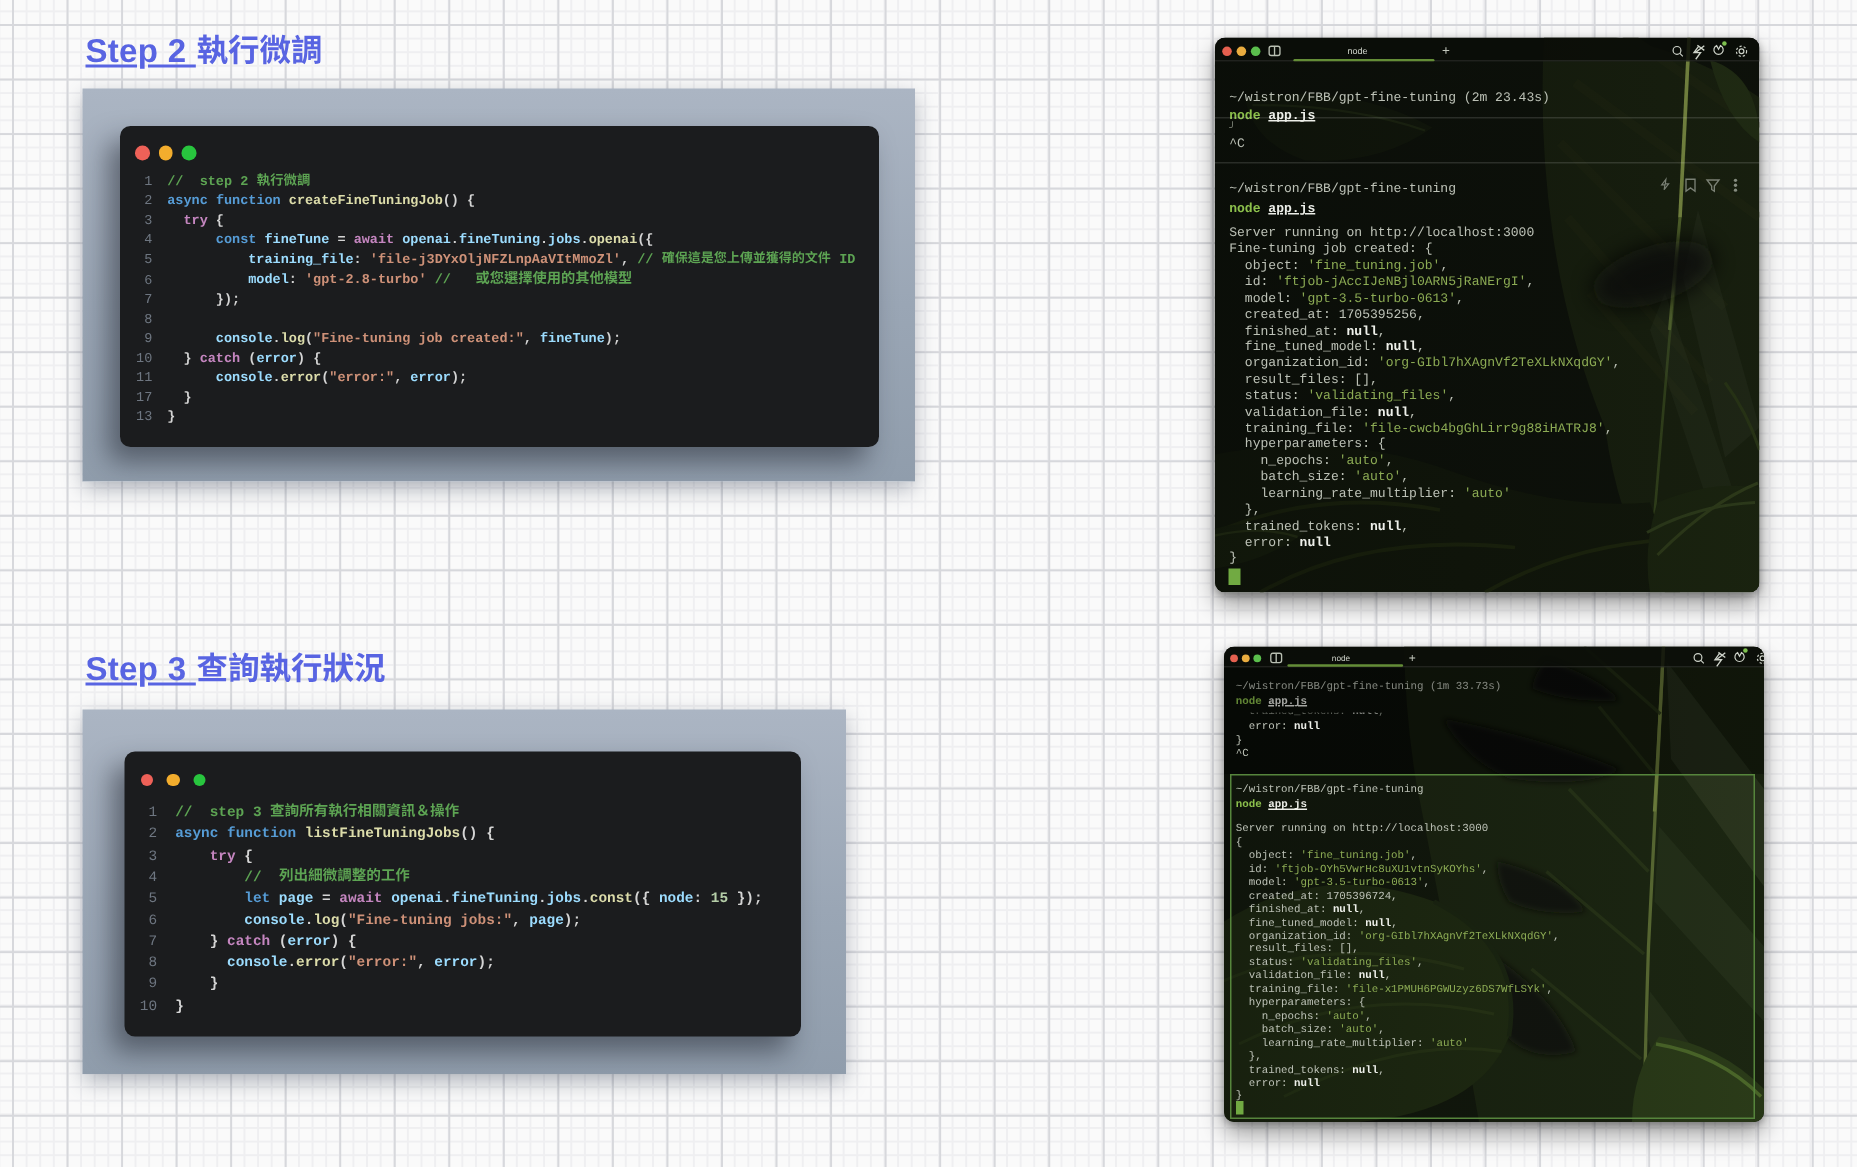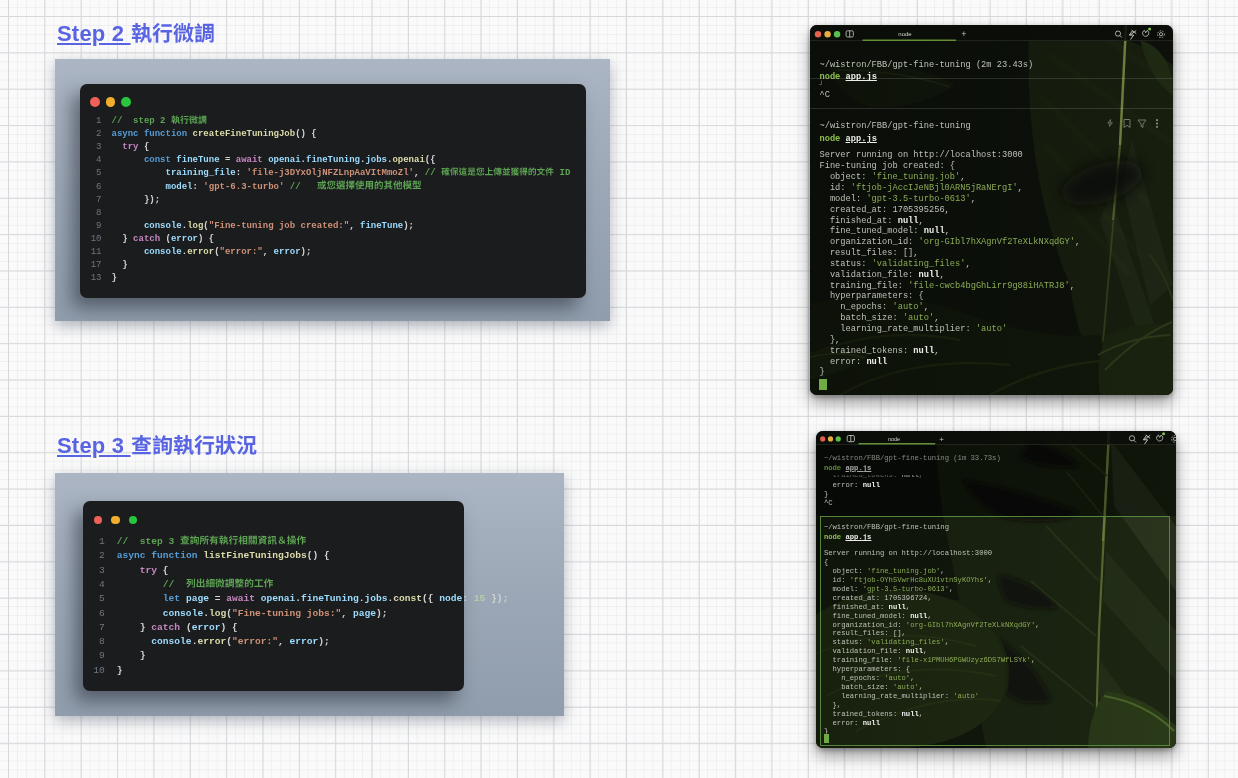--- a/index.html
+++ b/index.html
@@ -76,21 +76,21 @@
         <path transform="translate(4000,0)" d="M452 -850 562 -823Q535 -743 490 -671Q445 -598 395 -549Q386 -560 369 -574Q353 -589 337 -603Q320 -617 307 -625Q355 -665 393 -725Q431 -785 452 -850ZM450 -566 558 -535Q532 -478 493 -423Q454 -367 413 -329Q403 -339 387 -353Q371 -366 354 -379Q337 -392 325 -400Q363 -431 397 -476Q430 -520 450 -566ZM470 -768H868V-667H429ZM736 -522 832 -568Q856 -539 879 -505Q902 -472 922 -439Q941 -407 952 -380L851 -327Q841 -353 822 -387Q803 -421 781 -457Q759 -493 736 -522ZM838 -768H855L873 -772L958 -754Q941 -706 919 -656Q898 -606 880 -571L778 -592Q793 -623 810 -669Q827 -715 838 -754ZM258 -854 364 -818Q332 -756 288 -693Q245 -631 196 -577Q147 -524 97 -484Q90 -496 77 -514Q64 -533 50 -551Q36 -569 25 -581Q93 -630 155 -703Q218 -776 258 -854ZM168 -641 281 -753 283 -752V-262H168ZM252 -220H374V-72Q374 -49 386 -43Q399 -38 443 -38Q451 -38 467 -38Q484 -38 505 -38Q527 -38 548 -38Q570 -38 588 -38Q606 -38 617 -38Q641 -38 654 -45Q666 -52 671 -76Q677 -99 679 -147Q692 -137 712 -129Q731 -120 752 -113Q773 -107 789 -103Q782 -33 765 5Q749 43 716 57Q683 71 625 71Q616 71 597 71Q577 71 553 71Q528 71 504 71Q479 71 459 71Q440 71 431 71Q360 71 321 59Q282 46 267 15Q252 -16 252 -70ZM412 -253 504 -304Q529 -280 556 -251Q582 -223 604 -193Q626 -164 638 -139L539 -81Q529 -106 508 -136Q487 -166 462 -197Q437 -228 412 -253ZM747 -204 852 -245Q875 -209 897 -168Q919 -126 936 -86Q953 -46 960 -14L846 32Q840 1 825 -40Q810 -81 789 -124Q769 -167 747 -204ZM129 -224 237 -180Q224 -144 210 -103Q195 -61 179 -22Q163 17 147 49L34 -4Q52 -34 70 -71Q87 -109 103 -148Q119 -188 129 -224ZM595 -642H710V-267H595Z"></path>
         <path transform="translate(5000,0)" d="M471 -549H887V-428H471ZM43 -81H958V40H43ZM403 -837H532V-14H403Z"></path>
         <path transform="translate(6000,0)" d="M473 -488V-446H816V-488ZM473 -591V-550H816V-591ZM364 -657H931V-380H364ZM323 -337Q395 -337 489 -338Q583 -340 689 -341Q795 -343 899 -344L895 -263Q795 -260 693 -257Q592 -254 499 -252Q407 -250 332 -248ZM763 -376 843 -418Q868 -398 894 -373Q921 -347 944 -322Q967 -297 982 -276L896 -228Q883 -249 862 -275Q840 -300 814 -327Q788 -354 763 -376ZM585 -842H702V-301L585 -289ZM302 -214H970V-123H302ZM726 -288H842V-20Q842 20 832 42Q822 64 793 76Q765 87 724 89Q684 91 629 91Q625 69 616 40Q606 12 596 -9Q619 -8 642 -7Q664 -7 683 -7Q701 -7 707 -7Q719 -8 723 -11Q726 -15 726 -23ZM390 -92 478 -146Q512 -118 547 -80Q583 -43 602 -14L508 47Q491 18 457 -22Q423 -61 390 -92ZM323 -781H960V-695H323ZM237 -846 350 -810Q318 -726 274 -640Q230 -555 179 -479Q128 -402 73 -345Q68 -360 56 -383Q45 -407 32 -431Q19 -455 9 -470Q54 -516 97 -576Q139 -636 176 -705Q212 -774 237 -846ZM141 -569 255 -683 255 -682V88H141Z"></path>
         <path transform="translate(7000,0)" d="M69 -672H932V-554H69ZM49 -71H953V53H49ZM332 -584H452V-9H332ZM547 -584H667V-11H547ZM776 -486 906 -457Q889 -401 869 -344Q850 -287 830 -235Q810 -184 792 -143L683 -172Q701 -214 719 -268Q736 -322 752 -380Q767 -437 776 -486ZM695 -851 829 -815Q800 -764 769 -716Q738 -668 712 -635L601 -669Q618 -694 636 -725Q653 -757 669 -790Q685 -823 695 -851ZM109 -451 217 -479Q238 -431 257 -376Q275 -321 288 -268Q300 -215 305 -173L189 -142Q186 -184 175 -238Q163 -292 146 -347Q129 -403 109 -451ZM200 -807 307 -848Q335 -811 360 -766Q385 -722 396 -688L284 -640Q278 -663 264 -692Q251 -722 234 -752Q217 -782 200 -807Z"></path>
         <path transform="translate(8000,0)" d="M51 -769 130 -833Q200 -774 241 -712Q283 -649 304 -583Q325 -517 332 -448Q339 -379 339 -307Q339 -238 334 -174Q330 -110 318 -59Q306 -8 284 24Q261 55 224 63Q196 71 163 72Q131 73 95 71Q95 42 87 12Q79 -18 63 -44Q101 -40 128 -40Q155 -41 171 -42Q183 -44 189 -48Q196 -52 202 -60Q213 -74 219 -110Q225 -147 228 -198Q231 -250 231 -310Q231 -400 218 -479Q205 -559 166 -631Q127 -702 51 -769ZM234 -492 315 -440Q292 -387 255 -332Q219 -276 177 -228Q134 -180 92 -146Q80 -168 62 -198Q45 -228 27 -246Q67 -271 107 -311Q146 -351 180 -398Q213 -445 234 -492ZM274 -829 359 -772Q327 -718 281 -660Q236 -602 185 -549Q134 -497 86 -459Q80 -475 69 -495Q57 -514 45 -534Q33 -553 22 -566Q67 -594 115 -638Q163 -682 205 -733Q247 -783 274 -829ZM627 -553H733V-259H627ZM474 -492H903V-431H474ZM474 -398H903V-338H474ZM374 -202H861V-117H374ZM444 -672 544 -637Q522 -601 494 -564Q465 -526 434 -492Q404 -458 376 -433Q368 -443 354 -457Q340 -472 325 -486Q311 -501 300 -510Q339 -541 378 -584Q417 -628 444 -672ZM831 -202H855L874 -206L941 -162Q899 -106 835 -64Q772 -22 694 8Q616 38 529 57Q442 77 352 89Q349 75 340 58Q331 40 321 23Q311 6 301 -4Q387 -11 468 -25Q550 -39 620 -61Q691 -84 745 -115Q800 -147 831 -188ZM490 -139Q538 -101 614 -73Q691 -45 786 -27Q881 -10 982 -2Q964 14 945 42Q925 69 914 90Q809 78 712 53Q614 29 533 -9Q452 -48 394 -100ZM503 -849H609V-649H503ZM699 -849H810V-648H699ZM360 -786H561V-700H360ZM588 -639 672 -682Q695 -658 719 -631Q743 -603 756 -583L670 -531Q657 -553 634 -584Q610 -615 588 -639ZM425 -305H938V-235H425ZM506 -592H926V-522H506V-216H403V-507L484 -592ZM756 -788H966V-702H756Z"></path>
         <path transform="translate(9000,0)" d="M520 -607V-557H782V-607ZM520 -736V-687H782V-736ZM405 -821H903V-472H405ZM354 -428H935V-330H354ZM329 -274H956V-172H329ZM697 -342H818V-29Q818 12 809 35Q799 59 770 71Q742 84 704 87Q665 89 614 89Q611 65 600 35Q589 5 577 -18Q608 -17 638 -16Q669 -16 679 -16Q690 -17 694 -21Q697 -24 697 -32ZM395 -122 479 -178Q511 -149 546 -112Q581 -75 600 -46L511 17Q500 -2 480 -26Q461 -50 438 -76Q416 -101 395 -122ZM258 -629 363 -585Q327 -523 278 -461Q229 -399 175 -343Q121 -288 69 -247Q64 -261 55 -284Q45 -308 33 -332Q22 -356 12 -370Q57 -402 102 -443Q147 -485 188 -532Q229 -580 258 -629ZM232 -848 346 -802Q313 -756 269 -709Q226 -663 178 -622Q130 -581 82 -550Q76 -564 66 -583Q55 -602 43 -621Q32 -640 23 -652Q62 -676 102 -709Q142 -742 176 -779Q211 -815 232 -848ZM159 -405 270 -516 276 -514V89H159Z"></path>
         <path transform="translate(10000,0)" d="M143 -687H450V-14H143V-119H342V-583H143ZM73 -687H182V60H73ZM139 -420H394V-316H139ZM216 -850 346 -831Q330 -780 311 -730Q293 -680 278 -645L182 -667Q189 -693 196 -725Q202 -757 208 -790Q214 -823 216 -850ZM582 -695H875V-585H582ZM833 -695H944Q944 -695 944 -685Q944 -674 944 -661Q944 -648 943 -641Q939 -472 933 -354Q928 -237 921 -160Q913 -84 903 -41Q893 2 877 22Q857 51 834 62Q811 73 781 78Q752 82 710 81Q667 81 623 80Q622 55 611 21Q600 -12 584 -37Q632 -33 673 -32Q715 -31 734 -31Q749 -31 758 -34Q768 -38 777 -48Q790 -61 798 -102Q807 -142 813 -216Q819 -290 824 -403Q829 -516 833 -672ZM585 -849 701 -822Q682 -749 654 -676Q627 -603 595 -539Q562 -474 528 -426Q518 -436 499 -450Q481 -463 462 -476Q444 -489 430 -496Q463 -539 493 -596Q522 -652 546 -718Q569 -783 585 -849ZM536 -406 630 -459Q655 -425 683 -384Q711 -343 736 -304Q761 -265 777 -235L675 -173Q661 -204 638 -244Q614 -284 587 -327Q561 -369 536 -406Z"></path>
         <path transform="translate(11000,0)" d="M692 -625 816 -592Q756 -409 658 -276Q560 -144 421 -55Q282 34 98 88Q92 73 79 52Q66 31 51 10Q37 -11 25 -25Q203 -69 334 -146Q465 -223 553 -341Q642 -459 692 -625ZM305 -618Q357 -472 448 -354Q539 -236 672 -154Q804 -71 979 -31Q966 -18 950 3Q935 23 921 44Q907 65 898 81Q714 32 580 -59Q445 -150 351 -282Q257 -414 194 -584ZM44 -681H960V-564H44ZM412 -822 540 -860Q561 -825 580 -782Q600 -739 609 -708L473 -665Q466 -696 449 -741Q431 -785 412 -822Z"></path>
         <path transform="translate(12000,0)" d="M587 -837H709V89H587ZM417 -794 533 -771Q519 -703 499 -636Q479 -569 454 -511Q430 -452 403 -408Q392 -417 372 -428Q353 -439 333 -449Q314 -460 299 -465Q326 -505 349 -558Q372 -612 389 -672Q406 -733 417 -794ZM456 -656H919V-538H426ZM316 -365H966V-248H316ZM242 -846 356 -810Q324 -726 281 -640Q238 -555 187 -479Q137 -403 83 -345Q77 -360 66 -383Q55 -407 42 -431Q29 -455 18 -470Q63 -516 105 -576Q146 -636 182 -705Q217 -774 242 -846ZM143 -569 257 -683 257 -682V88H143Z"></path>
       </svg><i class="cm">&nbsp;ID</i>
-<span class="ln">6</span>          <i class="vr">model</i>: <i class="st">'gpt-6.3-turbo'</i> <i class="cm">//&nbsp;&nbsp;&nbsp;</i><svg style="vertical-align:-0.14em" width="104.5" height="10.1" viewBox="0 -900 11000 1060" fill="#5da453">
+<span class="ln">6</span>          <i class="vr">model</i>: <i class="st">'gpt-2.8-turbo'</i> <i class="cm">//&nbsp;&nbsp;&nbsp;</i><svg style="vertical-align:-0.14em" width="104.5" height="10.1" viewBox="0 -900 11000 1060" fill="#5da453">
         <path transform="translate(0,0)" d="M528 -847H657Q656 -748 662 -650Q668 -552 680 -461Q692 -370 709 -292Q725 -215 745 -157Q765 -99 787 -67Q809 -35 830 -35Q846 -35 855 -77Q864 -119 868 -213Q888 -192 917 -172Q946 -152 972 -142Q962 -48 944 2Q926 53 895 72Q865 91 818 91Q767 91 726 53Q685 14 653 -54Q621 -122 597 -212Q574 -303 559 -408Q544 -513 537 -625Q529 -737 528 -847ZM700 -778 772 -852Q798 -840 828 -824Q857 -808 883 -790Q909 -773 926 -757L850 -676Q835 -692 810 -711Q785 -729 756 -747Q727 -765 700 -778ZM798 -535 919 -507Q857 -309 752 -154Q646 1 503 97Q494 85 476 68Q459 50 441 33Q422 15 408 5Q550 -78 648 -217Q746 -357 798 -535ZM54 -702H949V-584H54ZM49 -88Q106 -98 180 -112Q254 -125 336 -142Q418 -158 497 -174L508 -60Q433 -43 355 -26Q277 -9 205 6Q133 22 72 35ZM211 -420V-305H360V-420ZM101 -521H477V-204H101Z"></path>
         <path transform="translate(1000,0)" d="M452 -850 562 -823Q535 -743 490 -671Q445 -598 395 -549Q386 -560 369 -574Q353 -589 337 -603Q320 -617 307 -625Q355 -665 393 -725Q431 -785 452 -850ZM450 -566 558 -535Q532 -478 493 -423Q454 -367 413 -329Q403 -339 387 -353Q371 -366 354 -379Q337 -392 325 -400Q363 -431 397 -476Q430 -520 450 -566ZM470 -768H868V-667H429ZM736 -522 832 -568Q856 -539 879 -505Q902 -472 922 -439Q941 -407 952 -380L851 -327Q841 -353 822 -387Q803 -421 781 -457Q759 -493 736 -522ZM838 -768H855L873 -772L958 -754Q941 -706 919 -656Q898 -606 880 -571L778 -592Q793 -623 810 -669Q827 -715 838 -754ZM258 -854 364 -818Q332 -756 288 -693Q245 -631 196 -577Q147 -524 97 -484Q90 -496 77 -514Q64 -533 50 -551Q36 -569 25 -581Q93 -630 155 -703Q218 -776 258 -854ZM168 -641 281 -753 283 -752V-262H168ZM252 -220H374V-72Q374 -49 386 -43Q399 -38 443 -38Q451 -38 467 -38Q484 -38 505 -38Q527 -38 548 -38Q570 -38 588 -38Q606 -38 617 -38Q641 -38 654 -45Q666 -52 671 -76Q677 -99 679 -147Q692 -137 712 -129Q731 -120 752 -113Q773 -107 789 -103Q782 -33 765 5Q749 43 716 57Q683 71 625 71Q616 71 597 71Q577 71 553 71Q528 71 504 71Q479 71 459 71Q440 71 431 71Q360 71 321 59Q282 46 267 15Q252 -16 252 -70ZM412 -253 504 -304Q529 -280 556 -251Q582 -223 604 -193Q626 -164 638 -139L539 -81Q529 -106 508 -136Q487 -166 462 -197Q437 -228 412 -253ZM747 -204 852 -245Q875 -209 897 -168Q919 -126 936 -86Q953 -46 960 -14L846 32Q840 1 825 -40Q810 -81 789 -124Q769 -167 747 -204ZM129 -224 237 -180Q224 -144 210 -103Q195 -61 179 -22Q163 17 147 49L34 -4Q52 -34 70 -71Q87 -109 103 -148Q119 -188 129 -224ZM595 -642H710V-267H595Z"></path>
         <path transform="translate(2000,0)" d="M342 -433H917V-346H342ZM305 -284H953V-196H305ZM464 -485H574V-235H464ZM683 -485H794V-235H683ZM667 -156 745 -208Q795 -184 848 -154Q901 -124 934 -101L827 -52Q801 -75 756 -104Q712 -133 667 -156ZM498 -204 604 -168Q566 -132 512 -100Q457 -68 406 -47Q396 -58 380 -72Q365 -85 348 -98Q331 -111 318 -119Q369 -135 418 -157Q468 -180 498 -204ZM376 -816H610V-625H376V-698H510V-743H376ZM692 -815H933V-624H692V-697H832V-742H692ZM648 -815H742V-619Q742 -598 747 -590Q751 -581 767 -581Q774 -581 788 -581Q802 -581 818 -581Q835 -581 850 -581Q864 -581 871 -581Q886 -581 907 -582Q928 -584 940 -587Q942 -569 944 -546Q946 -523 948 -506Q936 -503 915 -501Q894 -499 873 -499Q866 -499 850 -499Q835 -499 816 -499Q798 -499 782 -499Q767 -499 761 -499Q715 -499 691 -512Q666 -524 657 -550Q648 -577 648 -621ZM337 -470 333 -541 375 -569 611 -602Q606 -584 601 -560Q596 -535 594 -520Q518 -507 470 -500Q423 -492 396 -487Q370 -481 357 -478Q344 -474 337 -470ZM337 -470Q334 -482 328 -499Q321 -516 314 -532Q306 -548 298 -559Q311 -565 321 -580Q331 -594 331 -624V-816H424V-548Q424 -548 411 -541Q397 -533 380 -521Q363 -509 350 -496Q337 -482 337 -470ZM52 -793 141 -848Q165 -825 190 -797Q216 -770 238 -744Q260 -718 275 -698L184 -631Q170 -653 148 -681Q126 -709 101 -739Q76 -768 52 -793ZM43 -614H227V-519H43ZM244 -182Q271 -115 319 -82Q367 -50 437 -40Q506 -31 597 -30Q651 -30 719 -32Q787 -34 857 -38Q926 -42 983 -47Q975 -35 967 -15Q960 5 954 26Q948 47 945 64Q893 67 834 69Q775 72 715 72Q654 73 595 73Q507 73 439 65Q371 57 319 34Q268 11 229 -33Q191 -77 164 -149ZM202 -373H231L249 -376L306 -356Q284 -192 230 -80Q177 31 97 90Q90 79 76 63Q61 47 46 32Q31 18 19 10Q93 -40 139 -133Q185 -225 202 -355ZM65 -265V-351L107 -373H234V-280H124Q108 -280 90 -276Q72 -272 65 -265ZM65 -265Q63 -278 55 -296Q48 -314 41 -332Q33 -350 27 -361Q39 -365 51 -371Q63 -378 75 -393Q84 -403 102 -430Q119 -456 139 -489Q158 -522 176 -553Q194 -584 204 -605V-609L234 -620L307 -592Q292 -566 272 -532Q252 -497 229 -460Q207 -422 185 -388Q163 -354 144 -331Q144 -331 132 -324Q120 -318 105 -308Q89 -297 77 -286Q65 -275 65 -265Z"></path>
         <path transform="translate(3000,0)" d="M777 -737V-671H839V-737ZM625 -737V-671H686V-737ZM476 -737V-671H534V-737ZM383 -817H937V-592H383ZM395 -553H922V-468H395ZM355 -422H949V-332H355ZM376 -257H926V-168H376ZM337 -122H964V-35H337ZM594 -615H708V-383H594ZM594 -215H708V90H594ZM464 -317 562 -337Q571 -317 580 -294Q589 -270 593 -253L491 -229Q488 -247 480 -272Q472 -296 464 -317ZM755 -341 865 -315Q848 -285 833 -259Q817 -232 805 -212L716 -237Q726 -260 738 -289Q749 -318 755 -341ZM24 -347Q83 -361 165 -383Q246 -404 330 -428L345 -320Q270 -297 193 -274Q115 -251 50 -232ZM38 -660H340V-550H38ZM142 -849H252V-39Q252 2 244 27Q235 51 212 66Q190 80 156 84Q123 89 73 89Q71 66 62 34Q53 1 42 -23Q70 -22 93 -22Q117 -21 126 -22Q135 -22 138 -25Q142 -29 142 -39Z"></path>
         <path transform="translate(4000,0)" d="M332 -751H969V-643H332ZM462 -475V-376H827V-475ZM353 -572H943V-278H353ZM447 -267Q493 -196 569 -144Q645 -93 750 -62Q855 -31 985 -19Q972 -6 959 13Q945 32 933 52Q922 72 914 88Q779 70 672 29Q564 -11 484 -78Q405 -144 349 -238ZM584 -843H703V-387Q703 -326 695 -267Q687 -209 666 -156Q646 -102 608 -56Q570 -10 510 27Q450 64 364 89Q358 76 345 58Q331 39 317 20Q303 2 290 -10Q371 -28 424 -57Q478 -85 510 -122Q542 -159 558 -201Q574 -244 579 -291Q584 -338 584 -388ZM256 -852 367 -816Q333 -731 287 -647Q240 -562 187 -486Q133 -411 76 -354Q71 -369 60 -392Q49 -415 36 -439Q23 -463 13 -477Q61 -523 106 -583Q152 -643 190 -712Q228 -781 256 -852ZM158 -574 272 -688 272 -687V92H158Z"></path>
         <path transform="translate(5000,0)" d="M211 -783H824V-668H211ZM211 -552H826V-440H211ZM209 -316H830V-203H209ZM142 -783H260V-423Q260 -364 255 -294Q250 -224 235 -154Q221 -83 192 -19Q164 45 118 95Q109 83 91 68Q73 53 55 39Q36 25 23 17Q64 -28 88 -83Q112 -137 124 -195Q135 -254 138 -312Q142 -371 142 -424ZM782 -783H902V-52Q902 -4 890 23Q878 49 847 63Q817 77 770 81Q723 85 654 84Q651 60 639 26Q627 -8 615 -31Q644 -30 673 -29Q702 -29 725 -29Q747 -29 757 -29Q771 -29 777 -34Q782 -39 782 -53ZM450 -737H571V77H450Z"></path>
         <path transform="translate(6000,0)" d="M143 -687H450V-14H143V-119H342V-583H143ZM73 -687H182V60H73ZM139 -420H394V-316H139ZM216 -850 346 -831Q330 -780 311 -730Q293 -680 278 -645L182 -667Q189 -693 196 -725Q202 -757 208 -790Q214 -823 216 -850ZM582 -695H875V-585H582ZM833 -695H944Q944 -695 944 -685Q944 -674 944 -661Q944 -648 943 -641Q939 -472 933 -354Q928 -237 921 -160Q913 -84 903 -41Q893 2 877 22Q857 51 834 62Q811 73 781 78Q752 82 710 81Q667 81 623 80Q622 55 611 21Q600 -12 584 -37Q632 -33 673 -32Q715 -31 734 -31Q749 -31 758 -34Q768 -38 777 -48Q790 -61 798 -102Q807 -142 813 -216Q819 -290 824 -403Q829 -516 833 -672ZM585 -849 701 -822Q682 -749 654 -676Q627 -603 595 -539Q562 -474 528 -426Q518 -436 499 -450Q481 -463 462 -476Q444 -489 430 -496Q463 -539 493 -596Q522 -652 546 -718Q569 -783 585 -849ZM536 -406 630 -459Q655 -425 683 -384Q711 -343 736 -304Q761 -265 777 -235L675 -173Q661 -204 638 -244Q614 -284 587 -327Q561 -369 536 -406Z"></path>
         <path transform="translate(7000,0)" d="M50 -238H950V-127H50ZM80 -750H924V-640H80ZM296 -577H702V-477H296ZM296 -410H702V-310H296ZM220 -847H339V-178H220ZM656 -847H778V-178H656ZM551 -46 636 -120Q694 -102 753 -78Q811 -55 864 -32Q918 -9 955 10L840 86Q808 67 761 44Q714 21 660 -3Q606 -26 551 -46ZM348 -130 448 -52Q403 -26 346 0Q288 27 228 49Q169 72 115 88Q102 69 79 43Q56 17 37 -1Q90 -16 149 -37Q207 -59 260 -84Q313 -108 348 -130Z"></path>
         <path transform="translate(8000,0)" d="M605 -845H712V-148H605ZM269 -453 859 -685 904 -581 315 -347ZM391 -737H505V-97Q505 -67 510 -51Q515 -36 531 -31Q547 -27 580 -27Q590 -27 611 -27Q631 -27 658 -27Q684 -27 710 -27Q737 -27 758 -27Q780 -27 790 -27Q820 -27 835 -38Q851 -49 858 -78Q865 -108 868 -165Q889 -151 920 -138Q951 -125 974 -120Q966 -46 949 -2Q932 42 897 61Q861 81 799 81Q789 81 766 81Q743 81 714 81Q685 81 656 81Q627 81 604 81Q582 81 572 81Q502 81 463 65Q423 50 407 12Q391 -27 391 -97ZM242 -846 355 -810Q323 -726 279 -640Q235 -555 184 -479Q132 -402 78 -345Q72 -360 61 -383Q50 -407 37 -431Q24 -455 14 -470Q59 -516 102 -576Q144 -636 180 -705Q217 -774 242 -846ZM141 -569 255 -683 255 -682V88H141ZM827 -659H816L856 -687L946 -659L942 -640Q940 -568 935 -486Q929 -404 921 -325Q914 -246 902 -183L804 -211Q809 -252 813 -306Q817 -361 820 -422Q823 -483 824 -544Q826 -605 827 -659Z"></path>
         <path transform="translate(9000,0)" d="M355 -219H953V-120H355ZM517 -404V-360H793V-404ZM517 -525V-482H793V-525ZM406 -609H909V-277H406ZM599 -288H718Q711 -217 695 -157Q679 -98 644 -51Q610 -4 547 31Q485 67 384 91Q376 69 358 40Q339 11 323 -6Q410 -24 463 -49Q515 -74 543 -109Q571 -145 583 -189Q595 -234 599 -288ZM366 -779H644V-682H366ZM466 -850H572V-628H466ZM736 -850H842V-628H736ZM666 -779H960V-682H666ZM652 -55 725 -129Q764 -111 812 -87Q860 -64 905 -40Q950 -17 980 2L904 86Q876 67 833 42Q789 17 741 -9Q693 -35 652 -55ZM47 -663H373V-552H47ZM162 -850H270V89H162ZM163 -581 225 -552Q214 -495 200 -432Q185 -369 166 -307Q147 -246 125 -192Q103 -139 79 -99Q74 -118 64 -140Q54 -162 43 -184Q32 -206 23 -222Q45 -254 66 -297Q88 -340 106 -389Q125 -438 139 -488Q154 -537 163 -581ZM265 -541Q274 -530 292 -501Q310 -473 330 -440Q351 -406 368 -377Q384 -348 391 -336L320 -254Q312 -279 298 -312Q284 -345 268 -380Q252 -416 237 -447Q222 -478 211 -498Z"></path>
@@ -107,21 +107,21 @@
 
 <h2 class="abs" style="left:57px; top:433px;">Step 3 <svg style="vertical-align:-0.16em" width="126.0" height="22.3" viewBox="0 -900 6000 1060" fill="#5864e2">
       <path transform="translate(0,0)" d="M327 -225V-172H659V-225ZM327 -352V-301H659V-352ZM209 -431H784V-93H209ZM53 -738H949V-634H53ZM437 -850H556V-401H437ZM383 -706 484 -667Q452 -617 410 -571Q368 -525 319 -485Q269 -446 215 -414Q161 -382 103 -359Q95 -374 81 -391Q68 -409 53 -426Q39 -443 26 -455Q80 -472 133 -499Q185 -525 233 -558Q280 -591 318 -628Q357 -666 383 -706ZM61 -44H940V61H61ZM508 -632 579 -706Q623 -680 675 -647Q727 -615 778 -581Q829 -547 873 -515Q918 -483 949 -455L872 -367Q843 -394 800 -428Q757 -462 707 -498Q657 -534 605 -568Q554 -603 508 -632Z"></path>
       <path transform="translate(1000,0)" d="M511 -364H700V-273H511ZM518 -526H751V-111H518V-206H655V-431H518ZM459 -526H554V-75H459ZM534 -845 653 -818Q633 -748 604 -681Q574 -614 539 -557Q504 -499 467 -456Q456 -467 437 -481Q419 -495 400 -508Q381 -522 366 -530Q423 -585 466 -670Q510 -754 534 -845ZM543 -707H874V-599H489ZM841 -707H954Q954 -707 954 -697Q954 -686 954 -673Q954 -659 953 -652Q950 -478 945 -357Q941 -236 935 -158Q929 -80 919 -36Q910 8 896 27Q877 55 857 66Q837 78 809 82Q783 86 746 87Q709 88 670 86Q669 60 659 26Q649 -8 633 -33Q672 -30 705 -29Q738 -28 755 -28Q768 -28 777 -32Q785 -37 793 -47Q804 -59 811 -99Q819 -139 824 -214Q829 -289 833 -404Q837 -519 841 -682ZM77 -544H372V-454H77ZM77 -409H373V-318H77ZM38 -684H414V-589H38ZM127 -270H373V34H127V-62H277V-175H127ZM78 -270H172V77H78ZM135 -810 219 -858Q241 -827 263 -790Q284 -753 295 -724L208 -668Q198 -696 177 -737Q156 -777 135 -810Z"></path>
       <path transform="translate(2000,0)" d="M72 -761H454V-661H72ZM40 -196H490V-95H40ZM495 -657H850V-546H495ZM41 -598H481V-497H41ZM69 -366H462V-265H69ZM211 -851H322V-559H211ZM215 -333H326V87H215ZM457 -357 521 -440Q569 -410 621 -371Q674 -333 719 -294Q765 -255 792 -220L720 -125Q695 -159 651 -201Q607 -242 556 -283Q504 -324 457 -357ZM339 -499 439 -474Q424 -436 409 -399Q395 -362 382 -335L297 -358Q305 -378 313 -403Q321 -427 328 -453Q336 -478 339 -499ZM93 -477 178 -508Q195 -479 210 -444Q225 -410 231 -384L142 -350Q137 -376 123 -412Q109 -448 93 -477ZM772 -657H886Q885 -591 883 -520Q882 -450 882 -381Q882 -312 883 -251Q884 -190 888 -142Q891 -94 897 -66Q902 -38 911 -34Q914 -34 916 -54Q918 -75 920 -109Q922 -142 922 -178Q932 -164 944 -147Q956 -130 968 -116Q980 -102 988 -94Q984 -13 967 30Q950 72 924 82Q898 93 866 80Q834 68 816 21Q797 -26 787 -99Q778 -172 775 -263Q772 -354 772 -455Q772 -555 772 -657ZM591 -848H703V-538Q703 -463 696 -380Q689 -296 669 -212Q648 -128 608 -50Q568 28 502 91Q492 80 475 66Q458 53 441 39Q424 26 409 19Q471 -38 508 -108Q544 -177 562 -253Q580 -328 586 -401Q591 -475 591 -539Z"></path>
       <path transform="translate(3000,0)" d="M447 -793H935V-678H447ZM700 -481H823V-49Q823 -2 811 26Q800 53 767 67Q734 80 686 83Q638 87 571 87Q567 61 557 26Q546 -10 534 -35Q563 -34 592 -33Q621 -32 644 -33Q667 -33 676 -33Q690 -33 695 -37Q700 -42 700 -52ZM404 -515H961V-401H404ZM179 -397 284 -503 299 -497V91H179ZM292 -632 406 -588Q367 -522 316 -455Q264 -389 208 -330Q151 -271 97 -227Q89 -240 74 -260Q59 -279 44 -299Q28 -319 15 -331Q67 -367 118 -415Q169 -464 214 -520Q259 -575 292 -632ZM254 -850 370 -802Q333 -755 287 -706Q241 -658 191 -614Q141 -570 93 -537Q86 -551 74 -569Q62 -588 49 -606Q37 -624 26 -636Q68 -662 111 -699Q154 -736 192 -776Q230 -815 254 -850Z"></path>
       <path transform="translate(4000,0)" d="M421 -568H968V-449H421ZM750 -781 845 -825Q867 -798 889 -766Q911 -735 929 -704Q948 -673 958 -648L856 -598Q847 -623 830 -655Q813 -687 792 -720Q771 -753 750 -781ZM118 -574H322V-467H118ZM34 -358H301V-251H34ZM275 -850H388V89H275ZM70 -805H178V-468H70ZM96 -316H204V-231Q204 -202 200 -164Q197 -126 187 -84Q178 -42 160 -3Q142 37 112 68Q102 60 86 49Q70 38 52 29Q35 19 21 13Q55 -23 70 -69Q86 -115 91 -159Q96 -203 96 -234ZM611 -849H726V-551Q726 -469 718 -382Q709 -295 681 -211Q654 -126 598 -49Q543 28 450 92Q441 78 427 60Q413 42 397 26Q382 9 369 -1Q451 -55 500 -122Q548 -189 572 -262Q596 -335 604 -409Q611 -483 611 -552ZM743 -527Q745 -486 752 -434Q758 -382 772 -325Q786 -267 812 -211Q838 -155 880 -104Q922 -53 983 -14Q958 4 934 32Q909 59 895 85Q829 40 785 -20Q741 -80 713 -147Q685 -214 668 -282Q652 -349 645 -410Q637 -471 633 -518Z"></path>
       <path transform="translate(5000,0)" d="M92 -757 157 -846Q189 -835 224 -819Q259 -803 290 -785Q322 -767 342 -750L272 -652Q254 -669 223 -689Q193 -708 158 -726Q124 -744 92 -757ZM29 -484 91 -574Q124 -564 162 -547Q199 -531 233 -513Q267 -495 288 -478L221 -378Q201 -396 169 -415Q136 -434 100 -453Q63 -471 29 -484ZM66 4Q95 -36 130 -89Q164 -143 201 -204Q238 -266 269 -326L357 -253Q328 -197 297 -140Q265 -83 233 -27Q200 28 168 78ZM662 -383H782V-65Q782 -40 786 -33Q789 -27 802 -27Q806 -27 815 -27Q823 -27 833 -27Q842 -27 846 -27Q856 -27 861 -37Q866 -47 868 -78Q870 -108 871 -169Q883 -160 902 -150Q920 -141 940 -133Q961 -126 976 -122Q971 -43 959 1Q946 45 922 63Q898 81 858 81Q851 81 841 81Q830 81 819 81Q808 81 797 81Q787 81 780 81Q732 81 707 67Q681 54 672 22Q662 -10 662 -64ZM500 -695V-488H792V-695ZM384 -806H916V-377H384ZM468 -384H586Q583 -297 574 -224Q564 -151 540 -92Q516 -33 470 12Q424 58 348 91Q342 76 330 58Q317 39 304 22Q290 5 277 -6Q341 -32 378 -67Q416 -102 434 -148Q453 -195 459 -254Q466 -312 468 -384Z"></path>
     </svg></h2>
 <div class="card" style="left:54.5px; top:473px; width:509px; height:243px;"></div>
-<div class="cwin" style="left:82.7px; top:501.4px; width:381px; height:189.3px;">
+<div class="cwin" style="left:82.7px; top:501.4px; width:451px; height:189.3px;">
   <div class="lights" style="position:absolute; left:11.4px; top:14.8px;">
     <i style="width:8.2px;height:8.2px;background:#ee6158;"></i>
       <i style="width:8.2px;height:8.2px;background:#f3ad2d;margin-left:9.2px;"></i>
       <i style="width:8.2px;height:8.2px;background:#28c53e;margin-left:9.2px;"></i>
   </div>
   <pre class="code c2" style="left:0; top:33.8px; font-size:9.6px; line-height:14.27px;"><span class="ln">1</span><i class="cm">//&nbsp;&nbsp;step 3 </i><svg style="vertical-align:-0.14em" width="126.1" height="10.3" viewBox="0 -900 13000 1060" fill="#5da453">
         <path transform="translate(0,0)" d="M327 -225V-172H659V-225ZM327 -352V-301H659V-352ZM209 -431H784V-93H209ZM53 -738H949V-634H53ZM437 -850H556V-401H437ZM383 -706 484 -667Q452 -617 410 -571Q368 -525 319 -485Q269 -446 215 -414Q161 -382 103 -359Q95 -374 81 -391Q68 -409 53 -426Q39 -443 26 -455Q80 -472 133 -499Q185 -525 233 -558Q280 -591 318 -628Q357 -666 383 -706ZM61 -44H940V61H61ZM508 -632 579 -706Q623 -680 675 -647Q727 -615 778 -581Q829 -547 873 -515Q918 -483 949 -455L872 -367Q843 -394 800 -428Q757 -462 707 -498Q657 -534 605 -568Q554 -603 508 -632Z"></path>
         <path transform="translate(1000,0)" d="M511 -364H700V-273H511ZM518 -526H751V-111H518V-206H655V-431H518ZM459 -526H554V-75H459ZM534 -845 653 -818Q633 -748 604 -681Q574 -614 539 -557Q504 -499 467 -456Q456 -467 437 -481Q419 -495 400 -508Q381 -522 366 -530Q423 -585 466 -670Q510 -754 534 -845ZM543 -707H874V-599H489ZM841 -707H954Q954 -707 954 -697Q954 -686 954 -673Q954 -659 953 -652Q950 -478 945 -357Q941 -236 935 -158Q929 -80 919 -36Q910 8 896 27Q877 55 857 66Q837 78 809 82Q783 86 746 87Q709 88 670 86Q669 60 659 26Q649 -8 633 -33Q672 -30 705 -29Q738 -28 755 -28Q768 -28 777 -32Q785 -37 793 -47Q804 -59 811 -99Q819 -139 824 -214Q829 -289 833 -404Q837 -519 841 -682ZM77 -544H372V-454H77ZM77 -409H373V-318H77ZM38 -684H414V-589H38ZM127 -270H373V34H127V-62H277V-175H127ZM78 -270H172V77H78ZM135 -810 219 -858Q241 -827 263 -790Q284 -753 295 -724L208 -668Q198 -696 177 -737Q156 -777 135 -810Z"></path>
         <path transform="translate(2000,0)" d="M580 -515H969V-399H580ZM758 -430H877V83H758ZM85 -760H204V-396Q204 -340 201 -275Q197 -210 188 -143Q179 -76 161 -15Q143 47 114 95Q104 84 86 69Q67 53 48 39Q29 25 16 19Q49 -39 63 -111Q78 -182 82 -256Q85 -331 85 -396ZM878 -838 956 -733Q900 -714 834 -700Q767 -685 699 -674Q630 -663 567 -656Q563 -678 553 -707Q542 -737 532 -758Q593 -766 656 -778Q719 -790 777 -805Q834 -820 878 -838ZM151 -598H462V-262H151V-369H346V-491H151ZM427 -831 503 -729Q447 -711 382 -697Q316 -684 248 -676Q181 -667 118 -661Q115 -683 105 -711Q95 -740 85 -760Q145 -767 208 -777Q270 -788 327 -802Q384 -815 427 -831ZM532 -758H654V-444Q654 -382 648 -310Q641 -238 623 -165Q604 -92 569 -25Q533 41 476 93Q467 81 449 65Q431 49 413 34Q394 19 381 11Q433 -36 463 -92Q494 -148 508 -209Q523 -270 527 -331Q532 -391 532 -445Z"></path>
         <path transform="translate(3000,0)" d="M55 -729H947V-616H55ZM308 -368H757V-268H308ZM717 -537H835V-40Q835 4 824 30Q814 56 783 70Q753 84 709 87Q665 90 604 90Q601 65 590 31Q580 -2 568 -26Q594 -25 620 -24Q646 -23 666 -23Q687 -23 695 -23Q708 -24 712 -28Q717 -32 717 -42ZM365 -850 489 -822Q454 -712 402 -604Q350 -497 278 -403Q206 -310 111 -243Q102 -257 88 -275Q73 -292 59 -308Q44 -325 32 -336Q96 -379 150 -438Q203 -497 244 -565Q286 -634 316 -707Q346 -779 365 -850ZM306 -203H757V-103H306ZM302 -537H744V-432H302ZM236 -537H357V-270Q357 -225 352 -175Q346 -124 333 -75Q319 -25 294 19Q269 63 228 97Q221 85 205 66Q189 48 172 30Q154 13 142 5Q185 -33 205 -79Q225 -125 230 -175Q236 -225 236 -272Z"></path>

